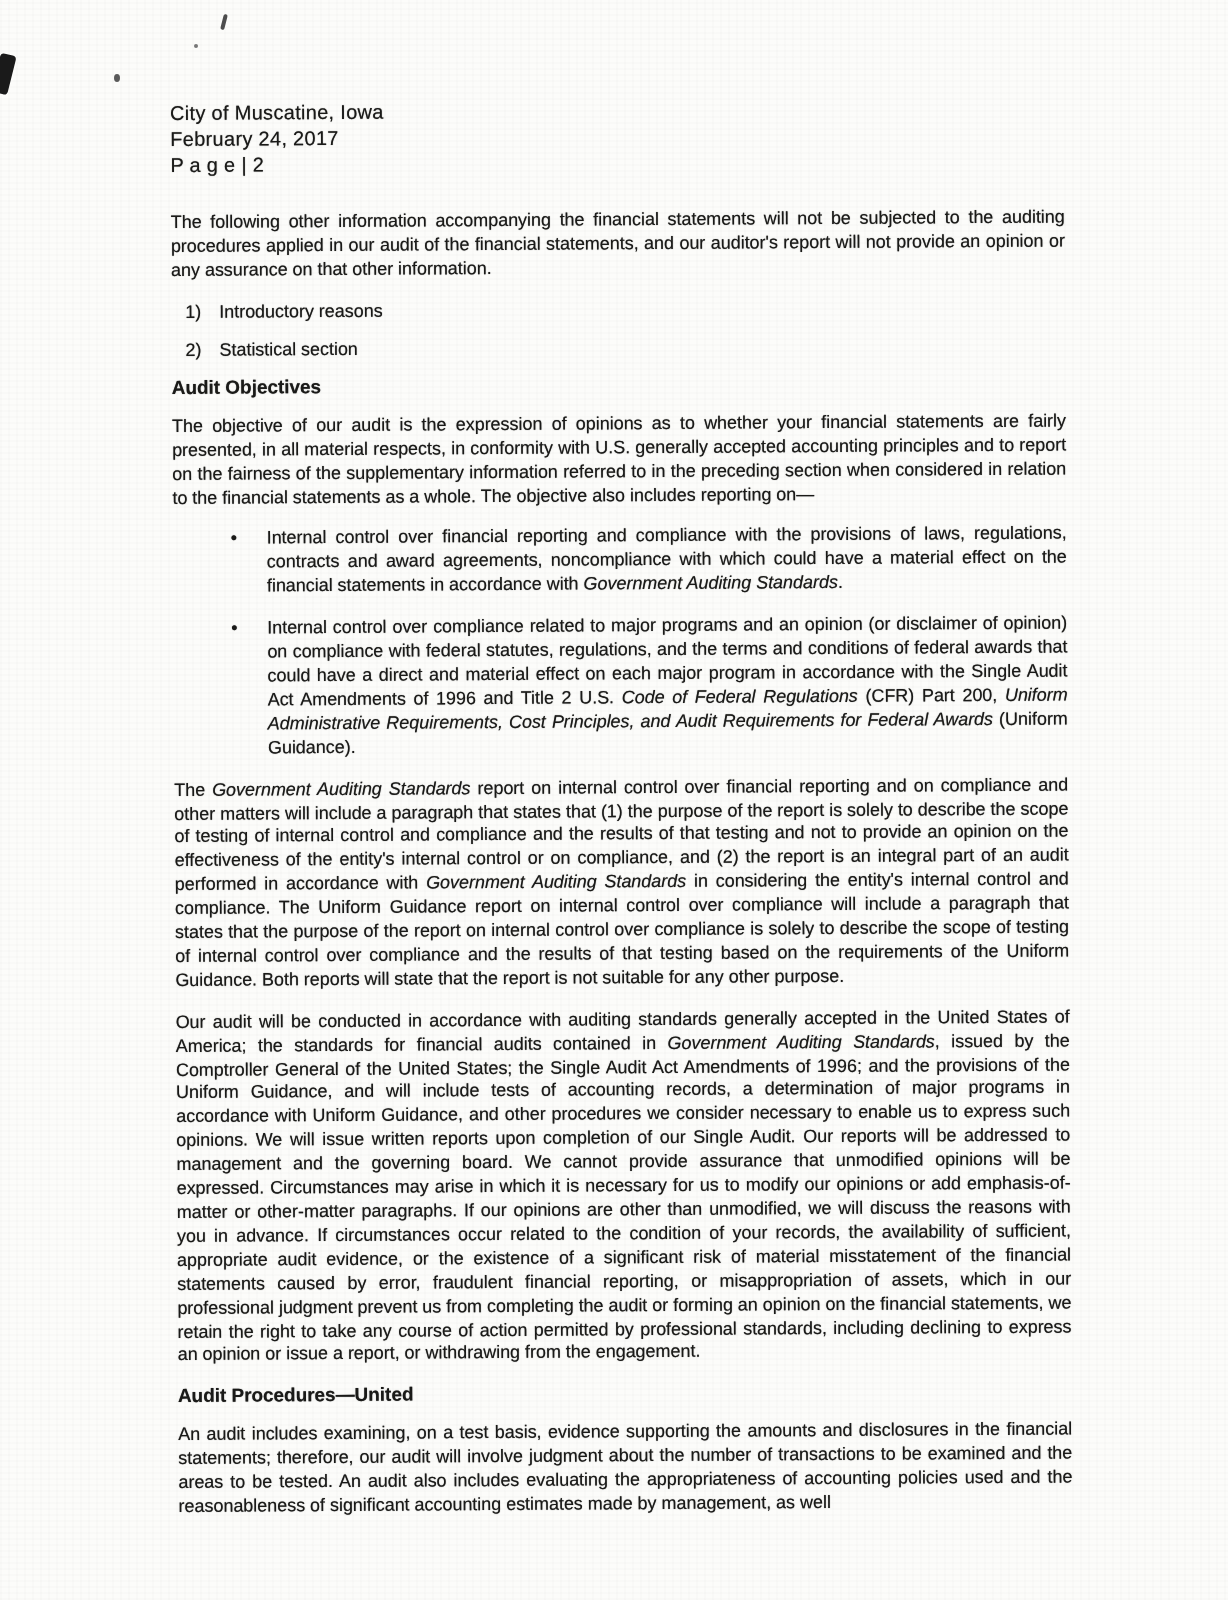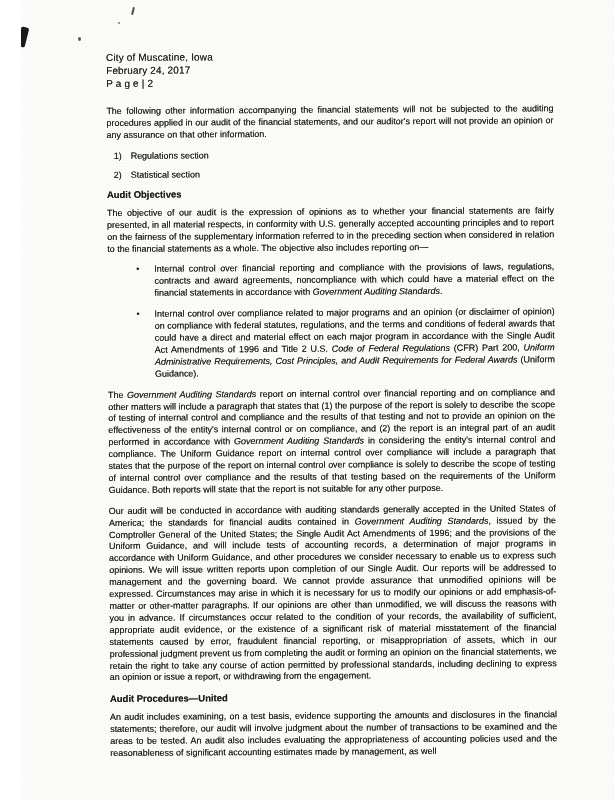--- a/index.html
+++ b/index.html
@@ -8,21 +8,20 @@
     font-family: "Liberation Sans", sans-serif;
     background:#ffffff;
   }
   .page {
     position:absolute; inset:0;
     background:#fcfcfa;
     overflow:hidden;
     background-image:
       repeating-linear-gradient(0deg, rgba(0,0,0,0.012) 0 1px, transparent 1px 3px),
       repeating-linear-gradient(90deg, rgba(0,0,0,0.010) 0 1px, transparent 1px 4px);
-    margin-left: 21px;
   }
   
   .artifact { position:absolute; }
   .artifact-corner { left:-2px; top:27px; width:8px; height:20px; background:#1a1a1a; transform:rotate(14deg); border-radius:2px; }
   .artifact-tick1 { left:111px; top:7px; width:2px; height:8px; background:#4d4d4d; transform:rotate(14deg); border-radius:1px; }
   .artifact-tick2 { left:57px; top:37px; width:3px; height:4px; background:#5a5a5a; border-radius:50%; }
   .artifact-tick3 { left:97px; top:22px; width:2px; height:2px; background:#777; border-radius:50%; }
 
   .scan-tilt {
     position:absolute; left:85px; top:52px; width:447px;
@@ -53,21 +52,21 @@
   <div class="artifact artifact-tick3"></div>
 
   <div class="scan-tilt">
     <div class="doc-header">
       <div class="header-line">City of Muscatine, Iowa</div>
       <div class="header-line">February 24, 2017</div>
       <div class="header-line">P a g e | 2</div>
     </div>
     <div class="content">
         <div class="para"><span>The following other information accompanying the financial statements will not be subjected to the auditing procedures applied in our audit of the financial statements, and our auditor's report will not provide an opinion or any assurance on that other information.</span></div>
-        <div class="numbered"><span class="num">1)</span><span><span>Regulations section</span></span></div>
+        <div class="numbered"><span class="num">1)</span><span><span>Introductory reasons</span></span></div>
         <div class="numbered"><span class="num">2)</span><span><span>Statistical section</span></span></div>
         <div class="heading"><span>Audit Objectives</span></div>
         <div class="para"><span>The objective of our audit is the expression of opinions as to whether your financial statements are fairly presented, in all material respects, in conformity with U.S. generally accepted accounting principles and to report on the fairness of the supplementary information referred to in the preceding section when considered in relation to the financial statements as a whole. The objective also includes reporting on—</span></div>
         <div class="bullet">
           <span class="marker">•</span>
           <span class="btext"><span>Internal control over financial reporting and compliance with the provisions of laws, regulations, contracts and award agreements, noncompliance with which could have a material effect on the financial statements in accordance with </span><span class="italic">Government Auditing Standards</span><span>.</span></span>
         </div>
         <div class="bullet">
           <span class="marker">•</span>
           <span class="btext"><span>Internal control over compliance related to major programs and an opinion (or disclaimer of opinion) on compliance with federal statutes, regulations, and the terms and conditions of federal awards that could have a direct and material effect on each major program in accordance with the Single Audit Act Amendments of 1996 and Title 2 U.S. </span><span class="italic">Code of Federal Regulations</span><span> (CFR) Part 200, </span><span class="italic">Uniform Administrative Requirements, Cost Principles, and Audit Requirements for Federal Awards</span><span> (Uniform Guidance).</span></span>

